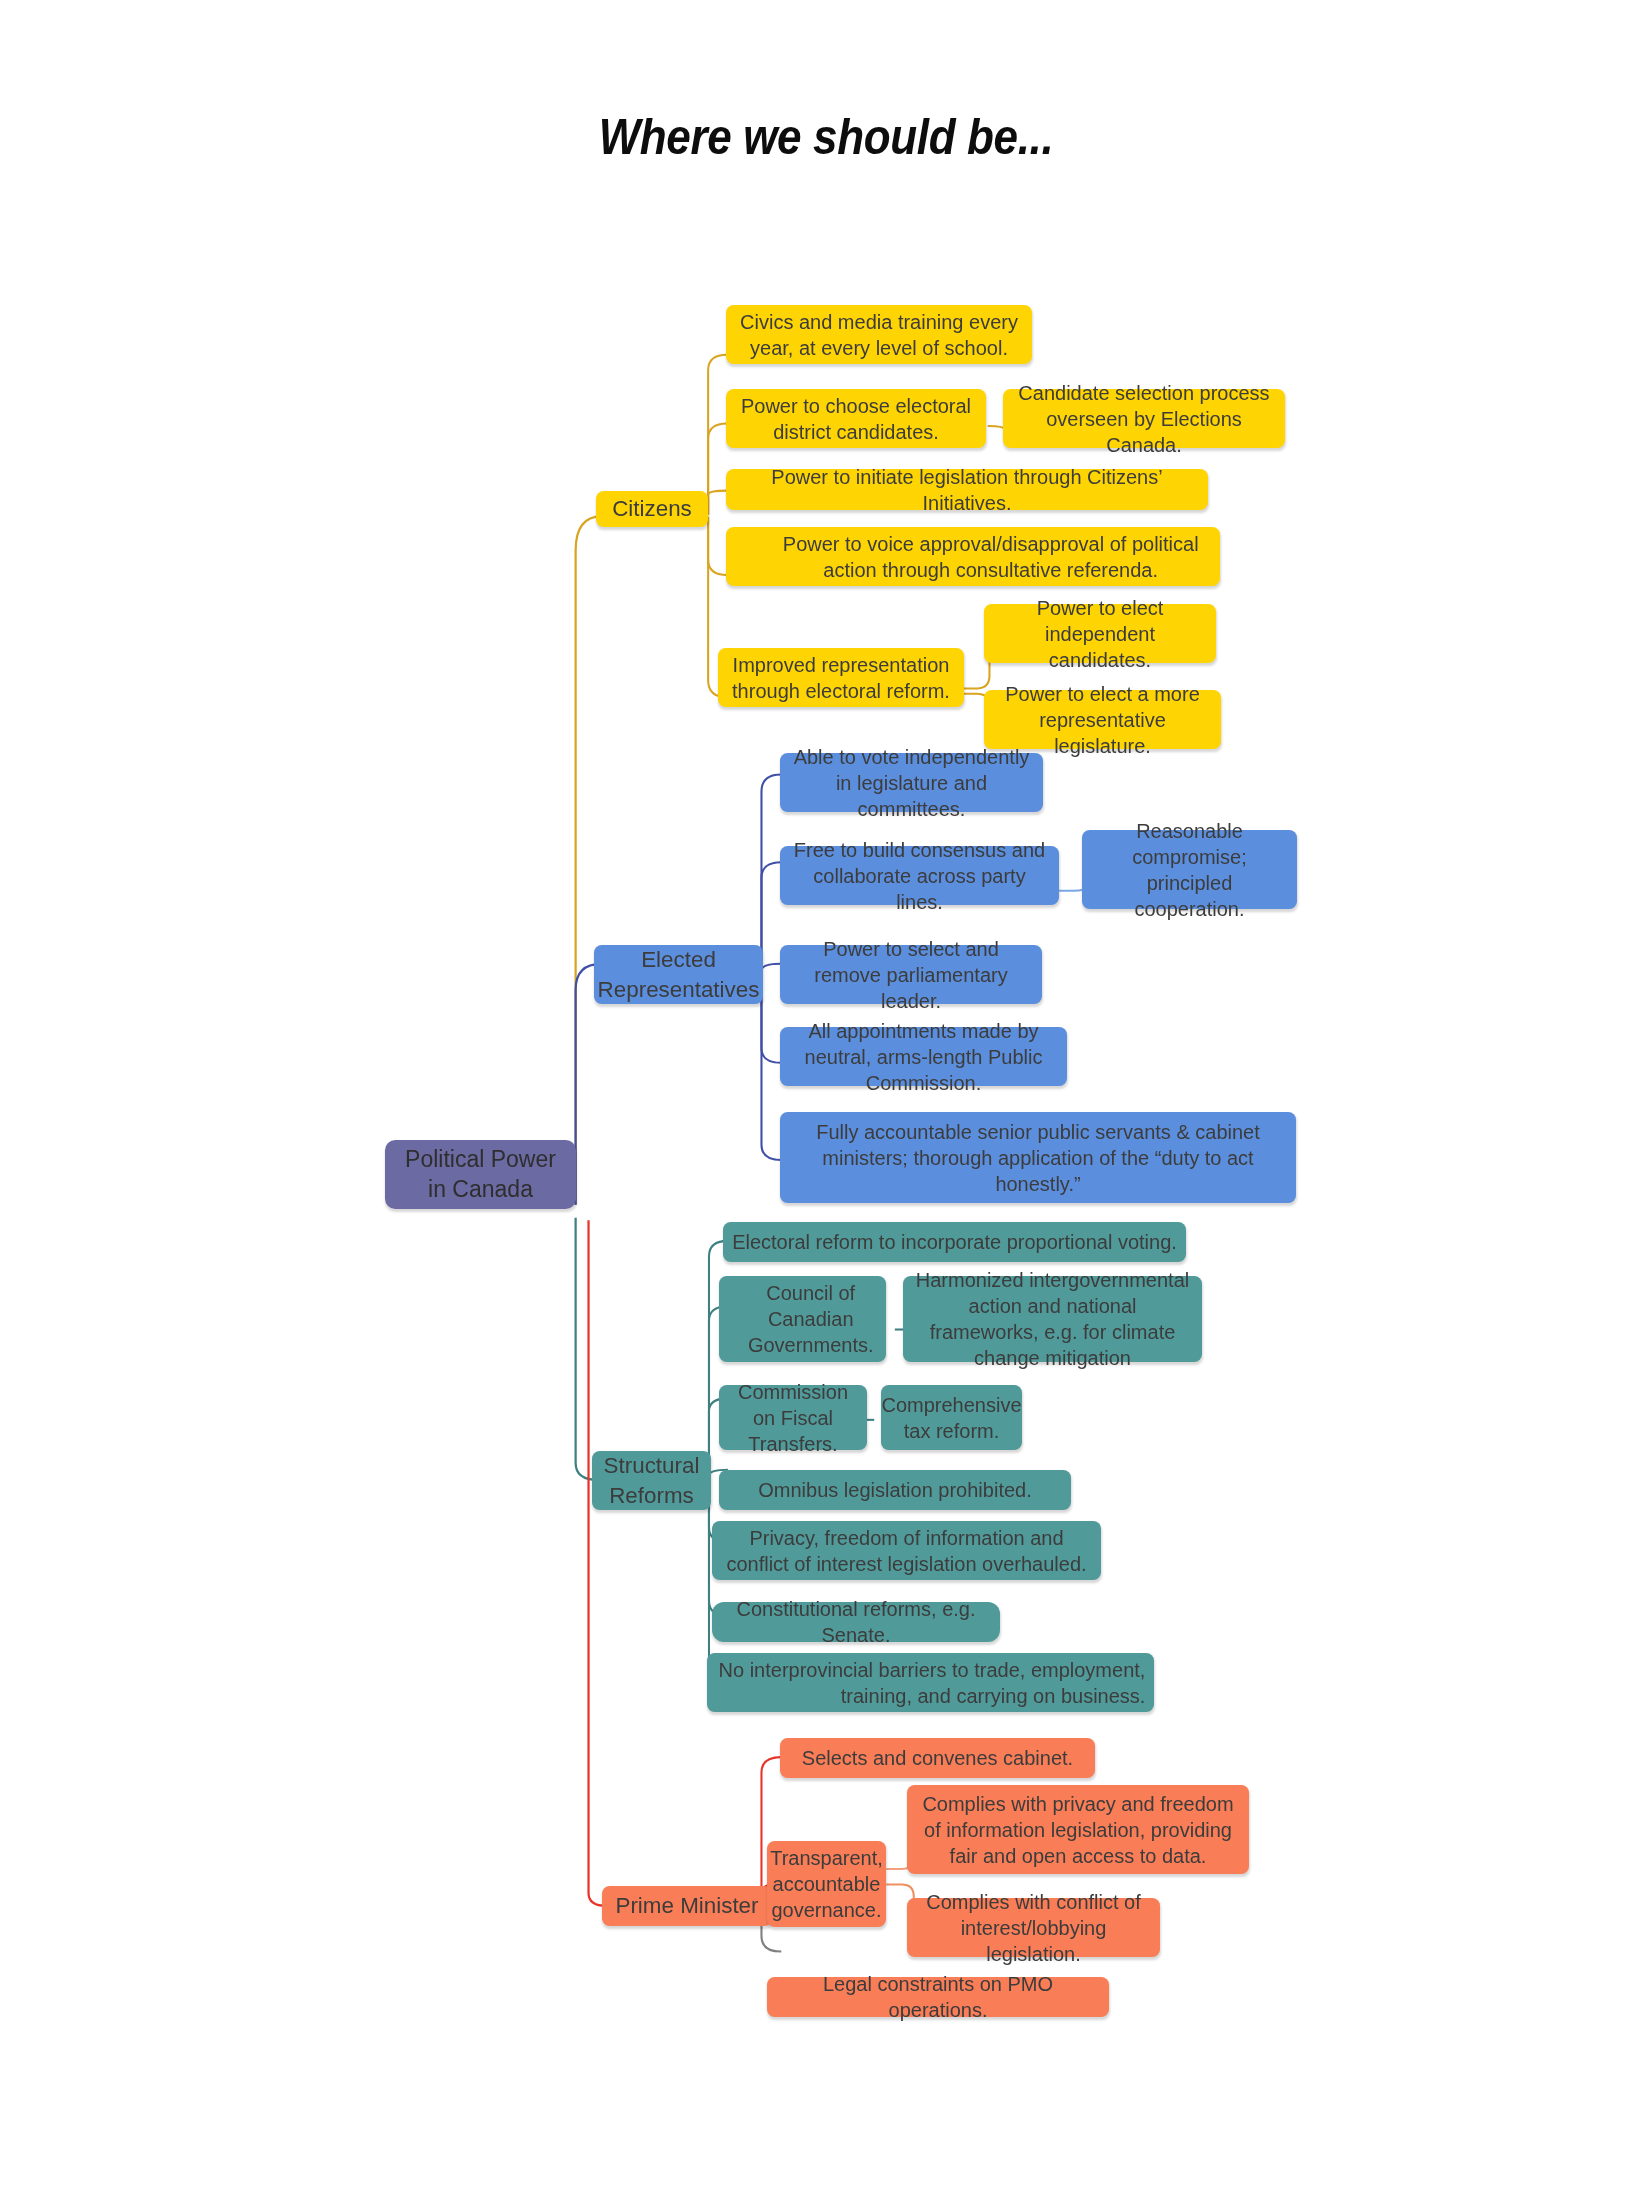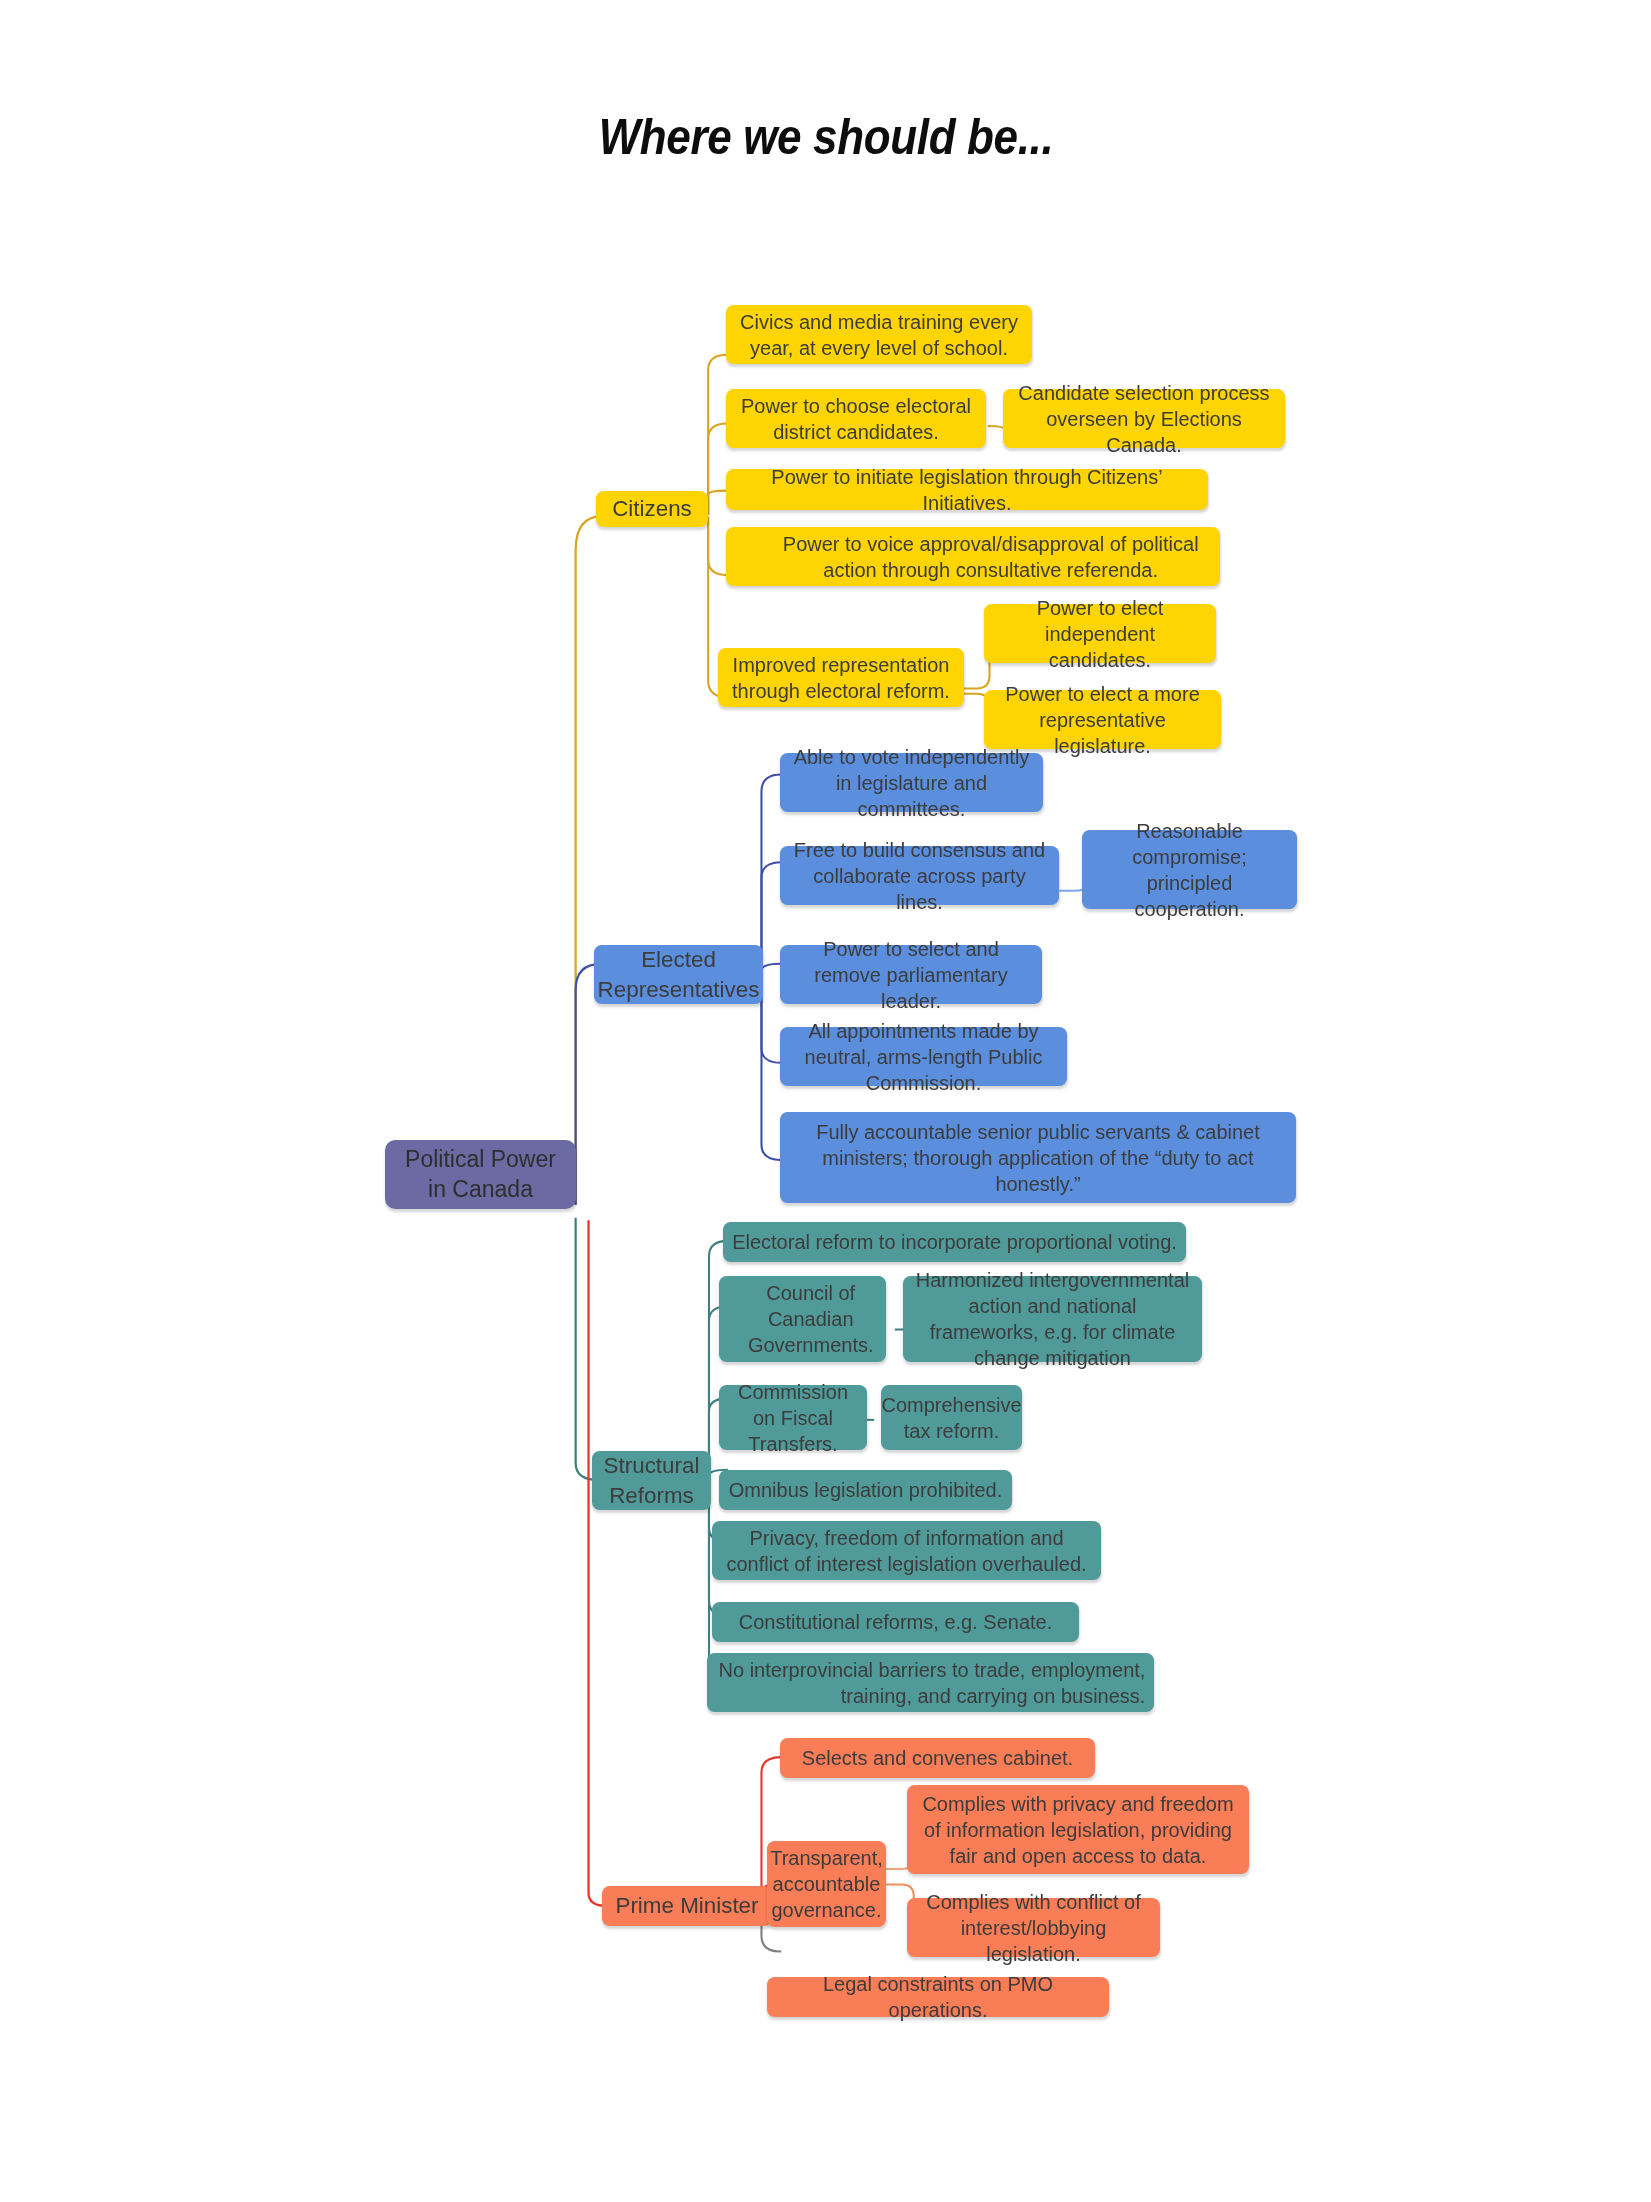--- a/index.html
+++ b/index.html
@@ -202,29 +202,29 @@
   </div>
 
   <div class="node teal" style="left:719px; top:1385px; width:148px; height:65px;">
     <span>Commission on Fiscal Transfers.</span>
   </div>
 
   <div class="node teal" style="left:881px; top:1385px; width:141px; height:65px;">
     <span>Comprehensive tax reform.</span>
   </div>
 
-  <div class="node teal" style="left:719px; top:1470px; width:293px; height:40px;">
+  <div class="node teal" style="left:719px; top:1470px; width:352px; height:40px;">
     <span>Omnibus legislation prohibited.</span>
   </div>
 
   <div class="node teal" style="left:712px; top:1521px; width:389px; height:59px;">
     <span>Privacy, freedom of information and conflict of interest legislation overhauled.</span>
   </div>
 
-  <div class="node teal" style="left:712px; top:1602px; width:367px; height:40px;">
+  <div class="node teal" style="left:712px; top:1602px; width:288px; height:40px;border-radius:12px;">
     <span>Constitutional reforms, e.g. Senate.</span>
   </div>
 
   <div class="node teal" style="left:707px; top:1653px; width:447px; height:59px;text-align:right;">
     <span>No interprovincial barriers to trade, employment, training, and carrying on business.</span>
   </div>
 
   <div class="node orange branch" style="left:602px; top:1886px; width:170px; height:40px;">
     <span>Prime Minister</span>
   </div>

